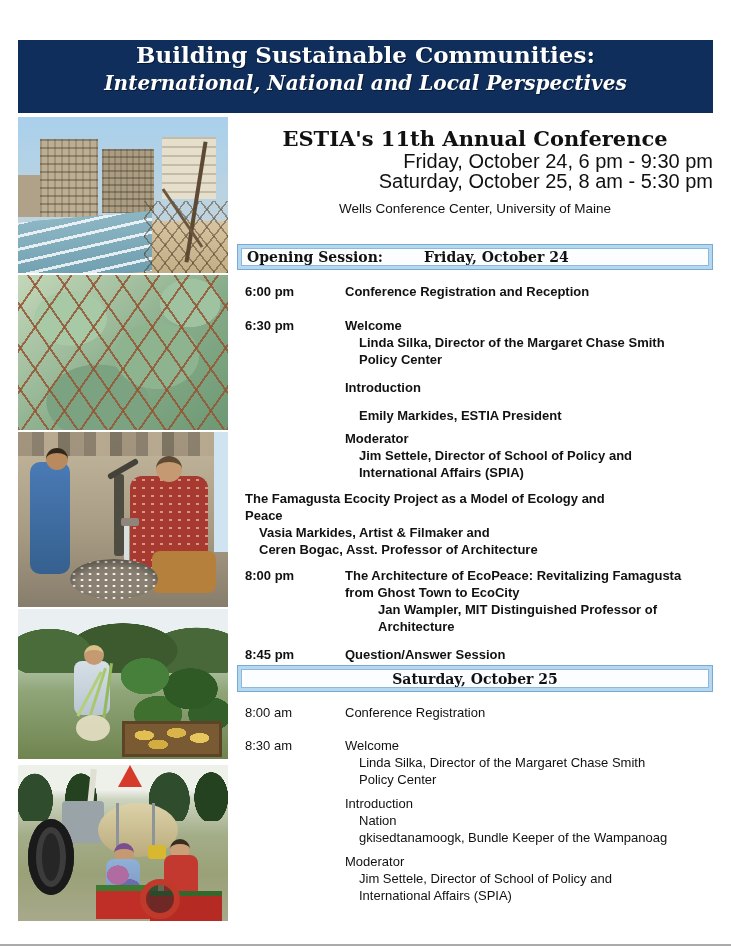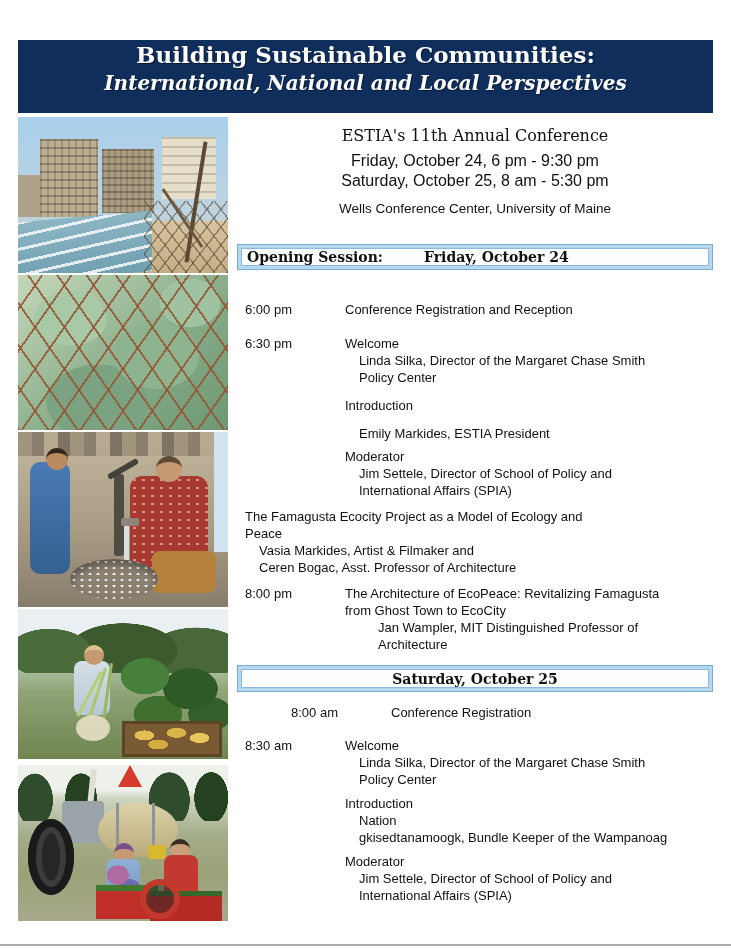--- a/index.html
+++ b/index.html
@@ -9,39 +9,39 @@
   
   .banner{position:absolute;left:18px;top:40px;width:695px;height:73px;background:#0f2e5c;
           text-align:center;box-sizing:border-box;padding-top:0;}
   .banner-line1{font-family:"DejaVu Serif",serif;font-weight:bold;font-size:23px;line-height:30px;
                 color:#fff;text-shadow:1px 1px 0 rgba(0,0,0,.45);}
   .banner-line2{font-family:"DejaVu Serif",serif;font-weight:bold;font-style:italic;font-size:20px;
                 line-height:27px;color:#fff;text-shadow:1px 1px 0 rgba(0,0,0,.45);}
 
   
   .conf-title{position:absolute;left:237px;top:126px;width:476px;text-align:center;
-              font-family:"DejaVu Serif",serif;font-weight:normal;font-size:16px;}
-  .conf-dates{position:absolute;left:237px;top:151px;width:476px;text-align:center;
-              font-size:16px;line-height:20px;}
+              font-family:"DejaVu Serif",serif;font-weight:bold;font-size:21px;}
+  .conf-dates{position:absolute;left:237px;top:151px;width:476px;text-align:right;
+              font-size:20px;line-height:20px;}
   .conf-venue{position:absolute;left:237px;top:201px;width:476px;text-align:center;font-size:13.5px;}
 
   
   .session-bar{position:absolute;left:237px;width:476px;height:27px;box-sizing:border-box;
                background:#fbfdff;border:1px solid #78abd2;
                box-shadow:inset 0 0 0 3px #b5d7ef, inset 0 0 0 4px #8fb9dc;
                font-family:"DejaVu Serif",serif;font-weight:bold;font-size:14px;color:#111;
                display:flex;align-items:center;}
   .bar1{top:244px;height:26px;}
   .bar1 .bar-label{padding-left:9px;}
   .bar1 .bar-date{position:absolute;left:186px;}
   .bar2{top:665px;justify-content:center;}
 
   
   .schedule{position:absolute;left:237px;width:480px;}
-  #sched-0{top:301px;}
+  #sched-0{top:283px;font-weight:bold;}
   #sched-1{top:704px;}
   .row{display:flex;padding-left:8px;}
   .time{flex:0 0 100px;font-size:13px;line-height:17px;}
   .lines{flex:1;}
   .line{font-size:13px;line-height:17px;white-space:nowrap;}
   .ind1{margin-left:14px;}
   .ind2{margin-left:33px;}
 
   
   .photo{position:absolute;left:18px;width:210px;overflow:hidden;}
@@ -305,21 +305,21 @@
         <div class="lines">
           <div class="line ind0">Question/Answer Session</div>
         </div>
       </div>
     </div>
 
   <div class="session-bar bar2">
     <span>Saturday, October 25</span>
   </div>
   <div class="schedule" id="sched-1">
-      <div class="row" style="margin-bottom: 16px; margin-left: 46px;">
+      <div class="row" style="margin-bottom: 16px;">
         <div class="time">8:00 am</div>
         <div class="lines">
           <div class="line ind0">Conference Registration</div>
         </div>
       </div>
       <div class="row" style="margin-bottom: 7px;">
         <div class="time">8:30 am</div>
         <div class="lines">
           <div class="line ind0">Welcome</div>
           <div class="line ind1">Linda Silka, Director of the Margaret Chase Smith</div>

